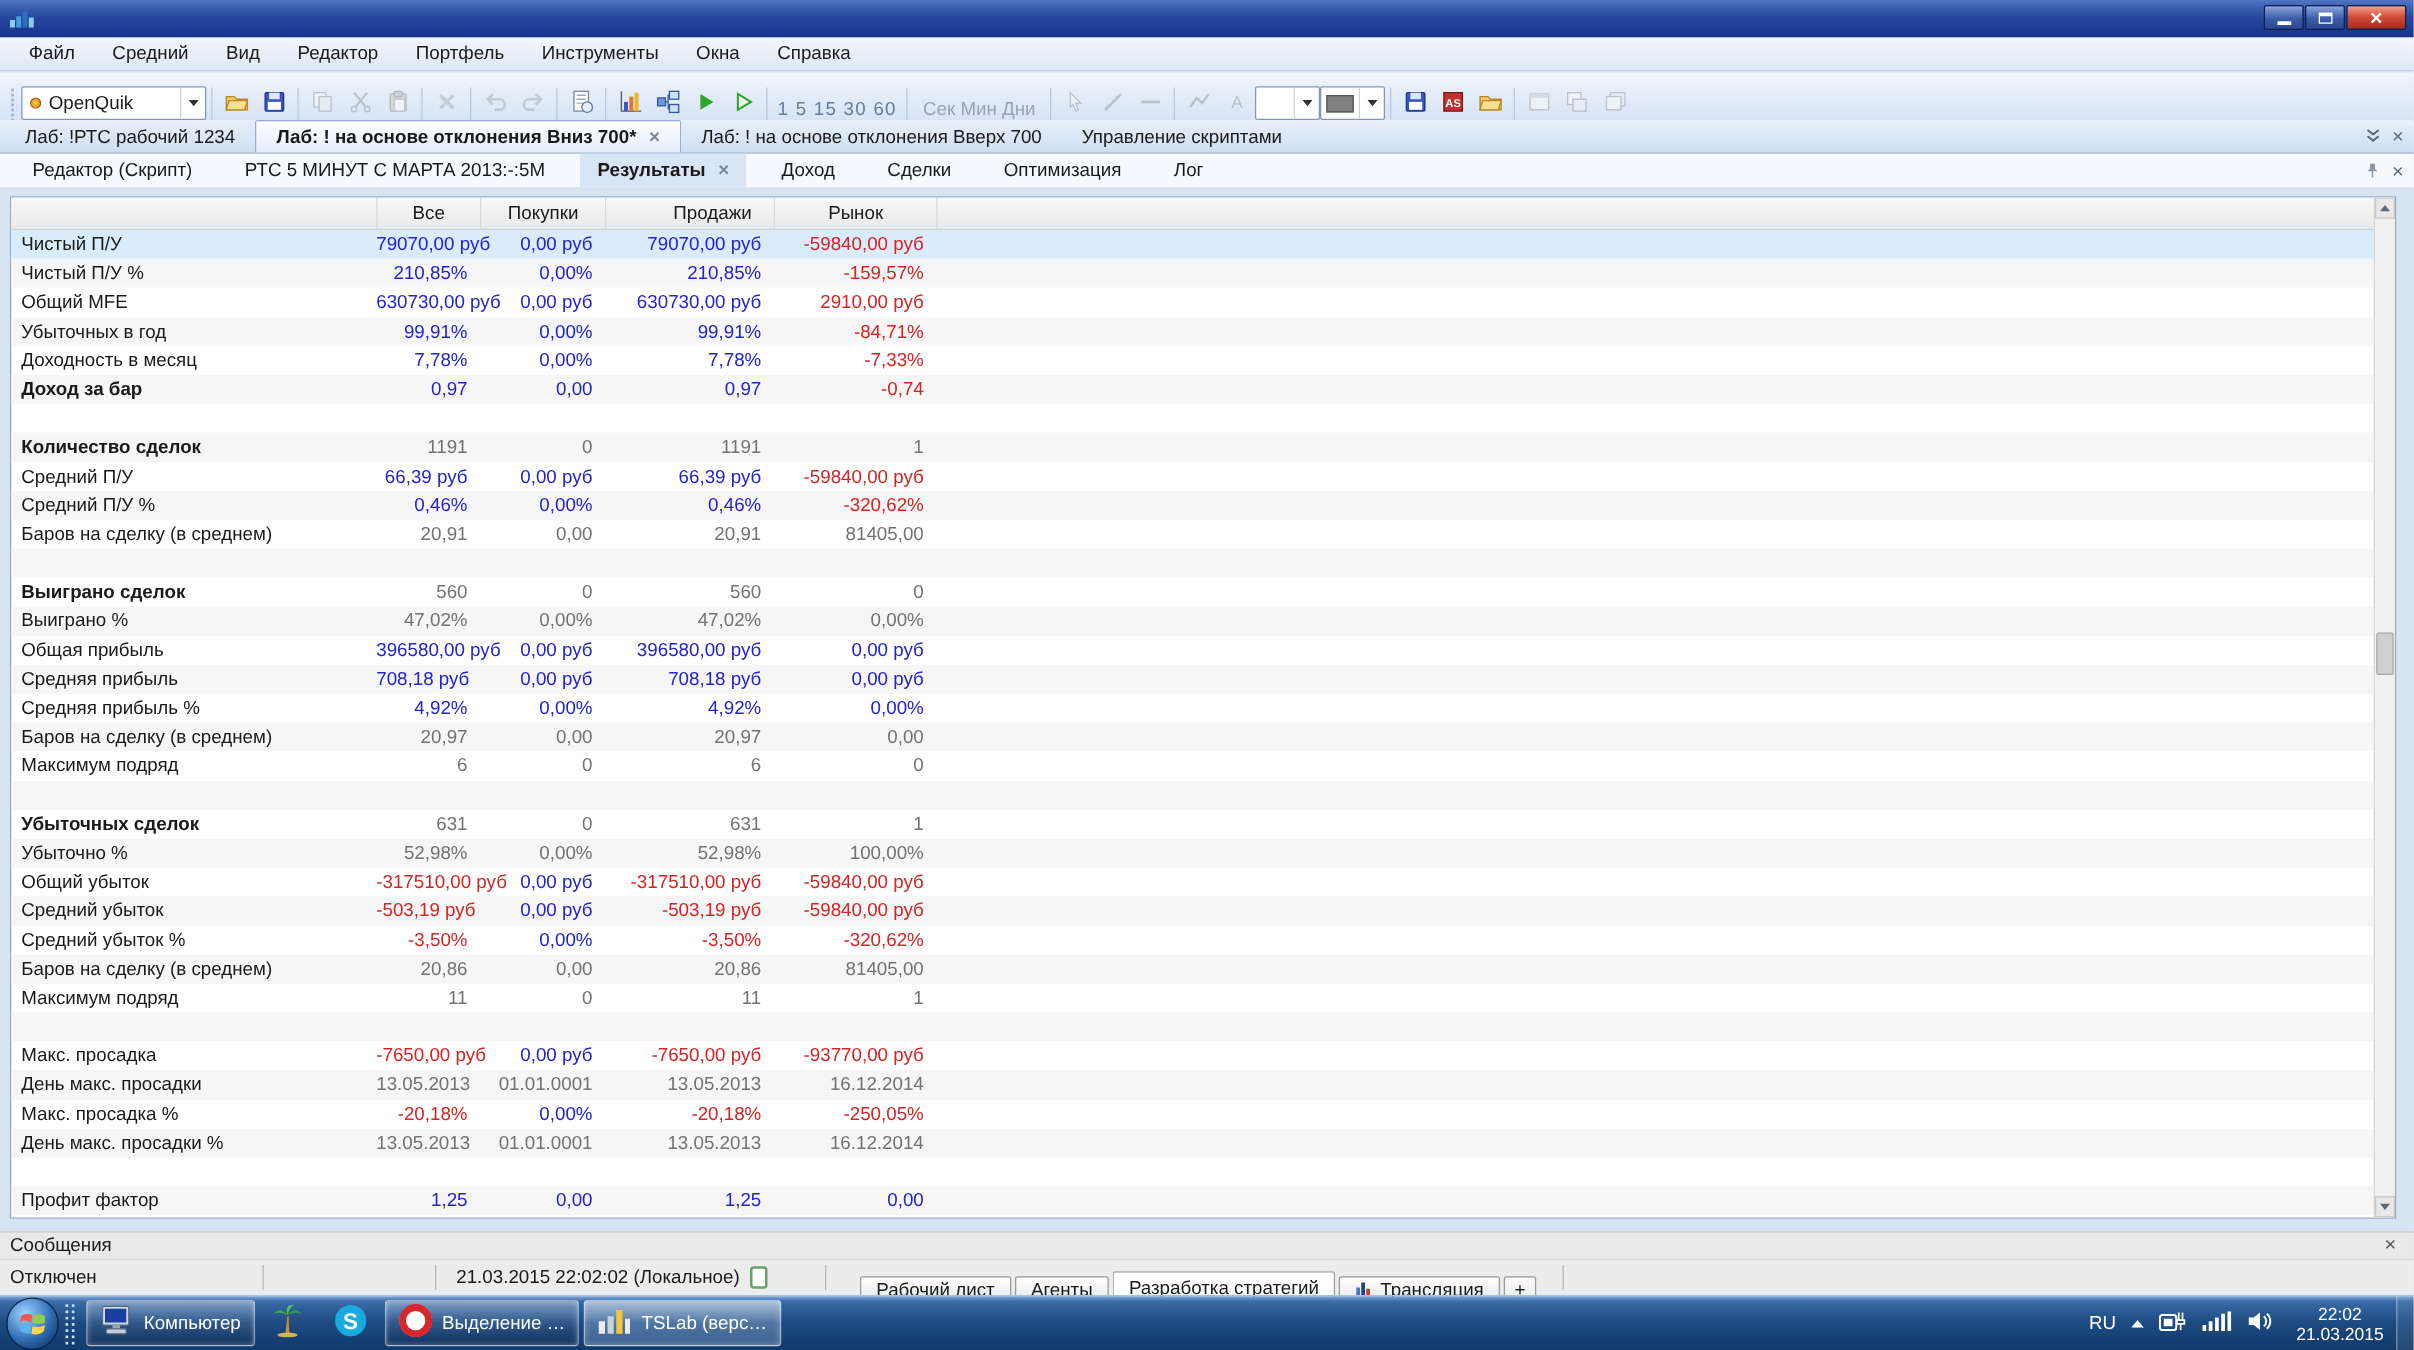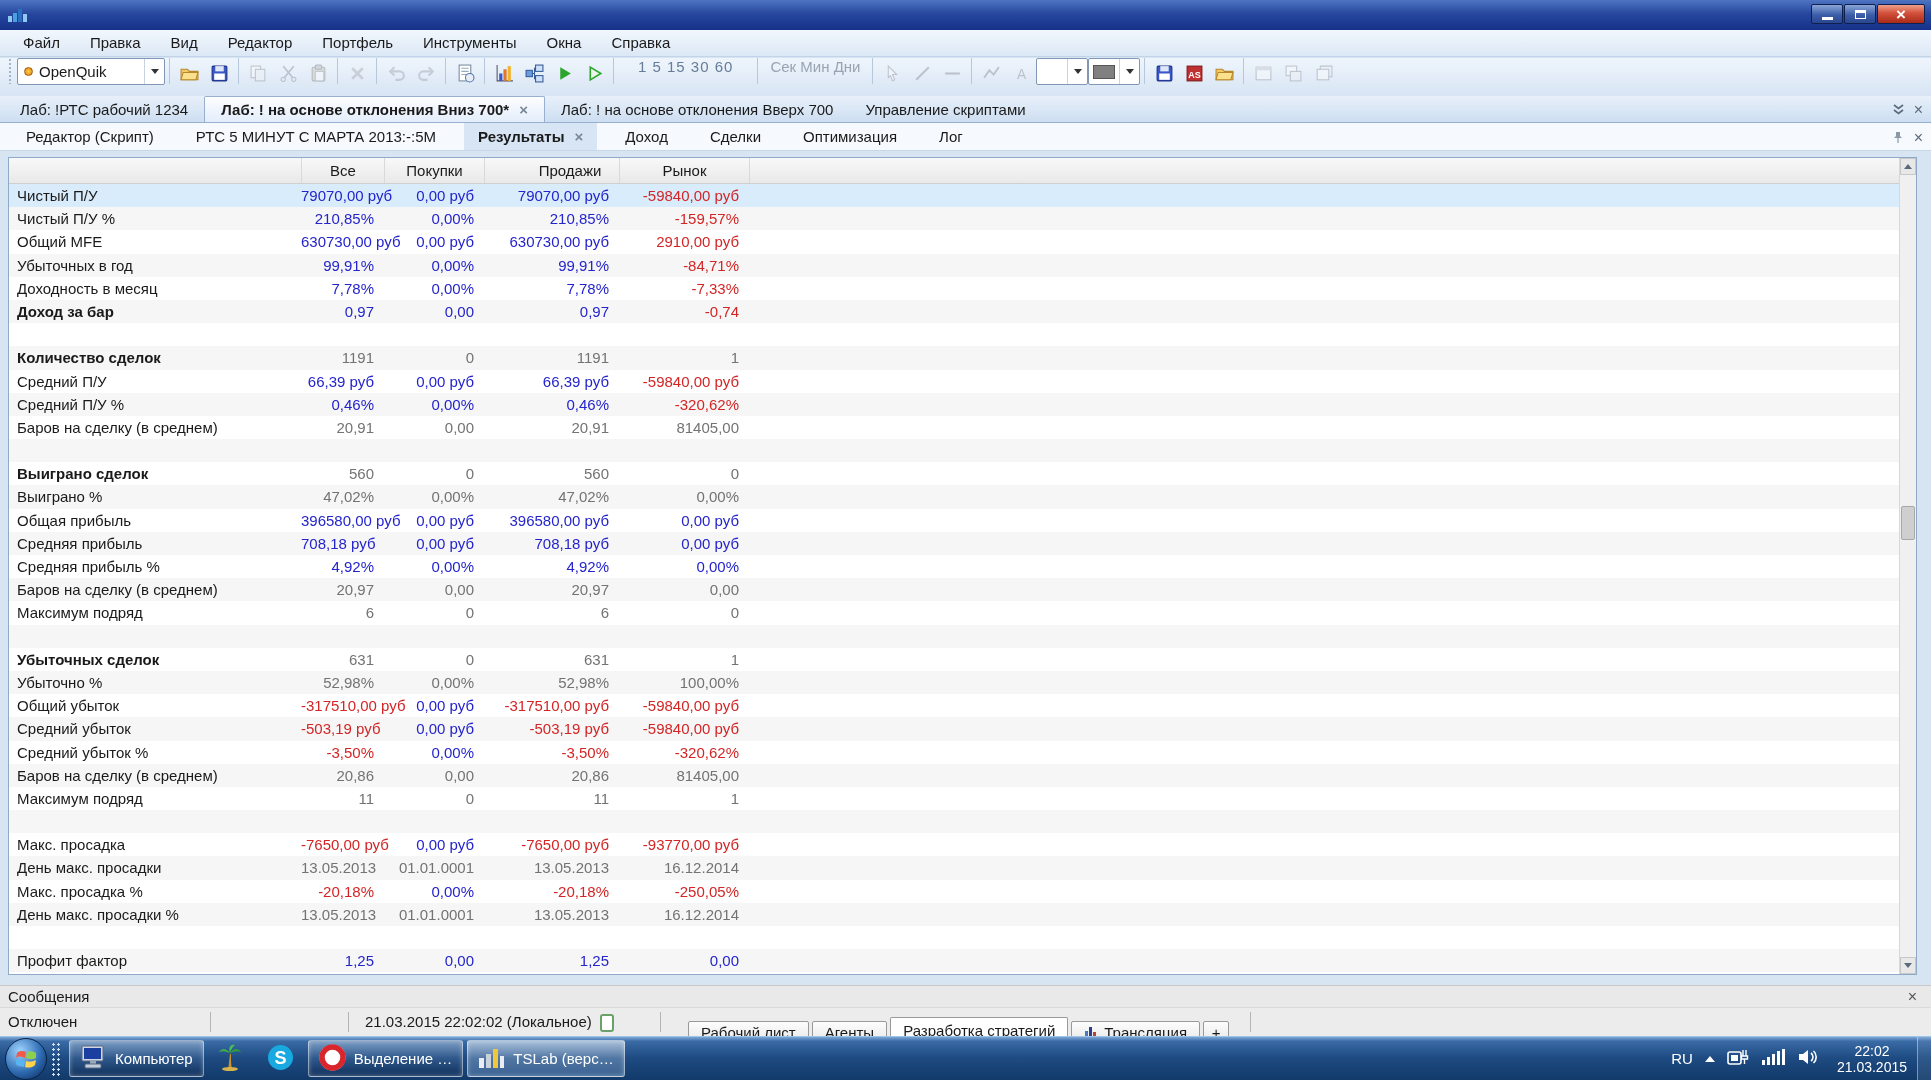--- a/index.html
+++ b/index.html
@@ -22,33 +22,33 @@
 
   
   .menubar { position:absolute; top:30px; left:0; right:0; height:27px;
     background:linear-gradient(#f2f7fd,#dce8f6); border-bottom:1px solid #c4d4e8;
     display:flex; align-items:center; padding-left:8px; }
   .menu-item { padding:0 15px; line-height:26px; }
 
   
   .toolbar { position:absolute; top:58px; left:0; right:0; height:39px;
     background:linear-gradient(#eff5fc,#d7e4f4); border-bottom:1px solid #b7cbe3;
-    display:flex; align-items:flex-start; padding-left:4px; }
+    display:flex; align-items:flex-end; padding-left:4px; }
   .grip { width:5px; height:26px; margin:0 4px;
     background-image:radial-gradient(circle,#9fb4cf 1px,transparent 1.4px); background-size:4px 4px; }
   .tsep { width:1px; height:26px; background:#b7c8dd; margin:0 4px; }
   .combo { height:27px; background:#fff; border:1px solid #8098b5; border-radius:2px; display:flex; align-items:center; }
   .combo.main { width:148px; padding-left:6px; }
   .combo .arrow-box { margin-left:auto; width:20px; height:100%; border-left:1px solid #c8d4e2; display:flex; align-items:center; justify-content:center; }
   .caret-down { width:0; height:0; border-left:4px solid transparent; border-right:4px solid transparent; border-top:5px solid #333; }
   .conn-dot { width:9px; height:9px; border-radius:50%; background:radial-gradient(#ffd24a,#e07c10); border:1px solid #a85c08; margin-right:6px; }
   .tbtn { width:30px; height:30px; display:flex; align-items:center; justify-content:center; border-radius:3px; }
   .tbtn svg.ti { width:19px; height:19px; }
   .tbtn.dis { opacity:.42; filter:grayscale(.7); }
-  .tf-text { color:#667c98; margin:0 20px; letter-spacing:1px; }
+  .tf-text { color:#667c98; margin:0 4px; letter-spacing:1px; }
   .units-text { color:#98a4b2; margin:0 8px; }
   .combo.small { width:52px; }
   .swatch { width:22px; height:14px; background:#808080; border:1px solid #555; margin-left:4px; }
 
   
   .doc-tabs { position:absolute; top:96px; left:0; right:0; height:27px;
     background:linear-gradient(#e8f0fa,#cddef1); border-bottom:1px solid #98b0d0;
     display:flex; align-items:flex-end; padding-left:4px; }
   .doc-tab { height:26px; line-height:25px; padding:0 16px; white-space:nowrap; display:flex; align-items:center; }
   .doc-tab.active { background:linear-gradient(#fdfeff,#e3edfb); border:1px solid #98b0d0; border-bottom:none;
@@ -139,21 +139,21 @@
         <span class="glyph-max"></span>
       </div>
     <div class="wbtn close">
         <span class="glyph-close">×</span>
       </div>
   </div>
 </div>
 
 <div class="menubar" id="menubar">
     <div class="menu-item">Файл</div>
-    <div class="menu-item">Правка</div>
+    <div class="menu-item">Средний</div>
     <div class="menu-item">Вид</div>
     <div class="menu-item">Редактор</div>
     <div class="menu-item">Портфель</div>
     <div class="menu-item">Инструменты</div>
     <div class="menu-item">Окна</div>
     <div class="menu-item">Справка</div>
   </div>
 
 <div class="toolbar">
   <div class="grip"></div>

